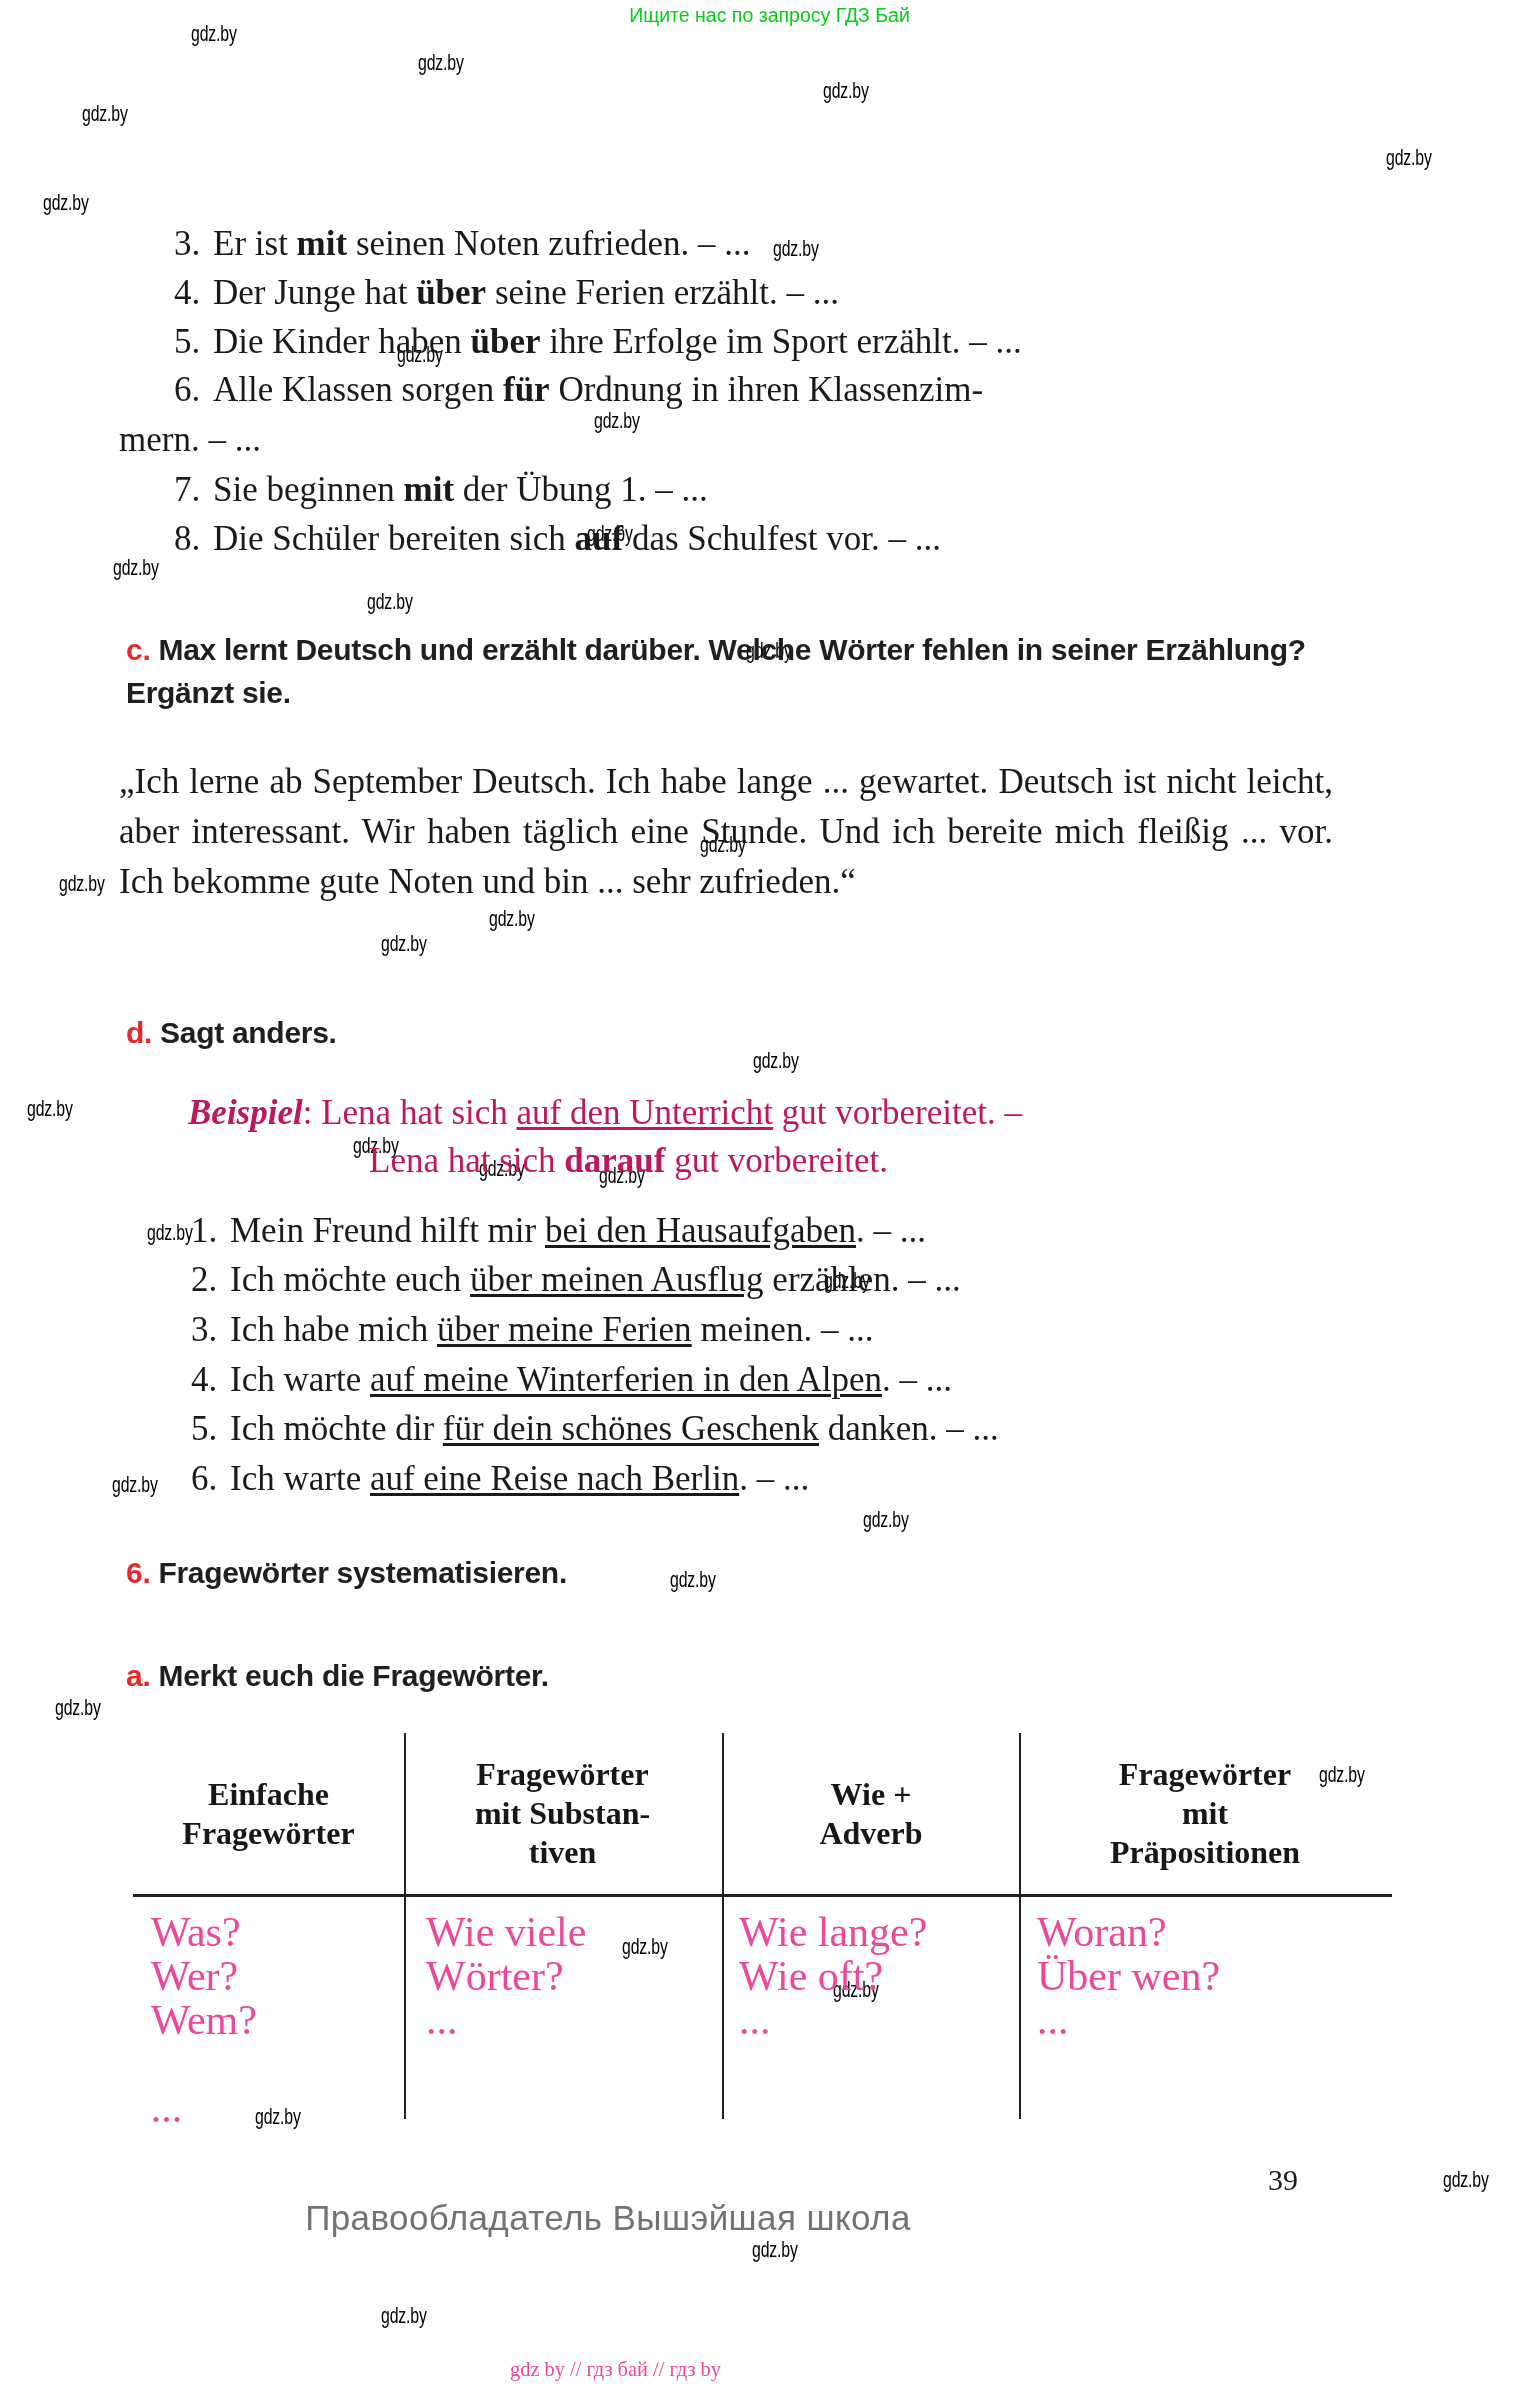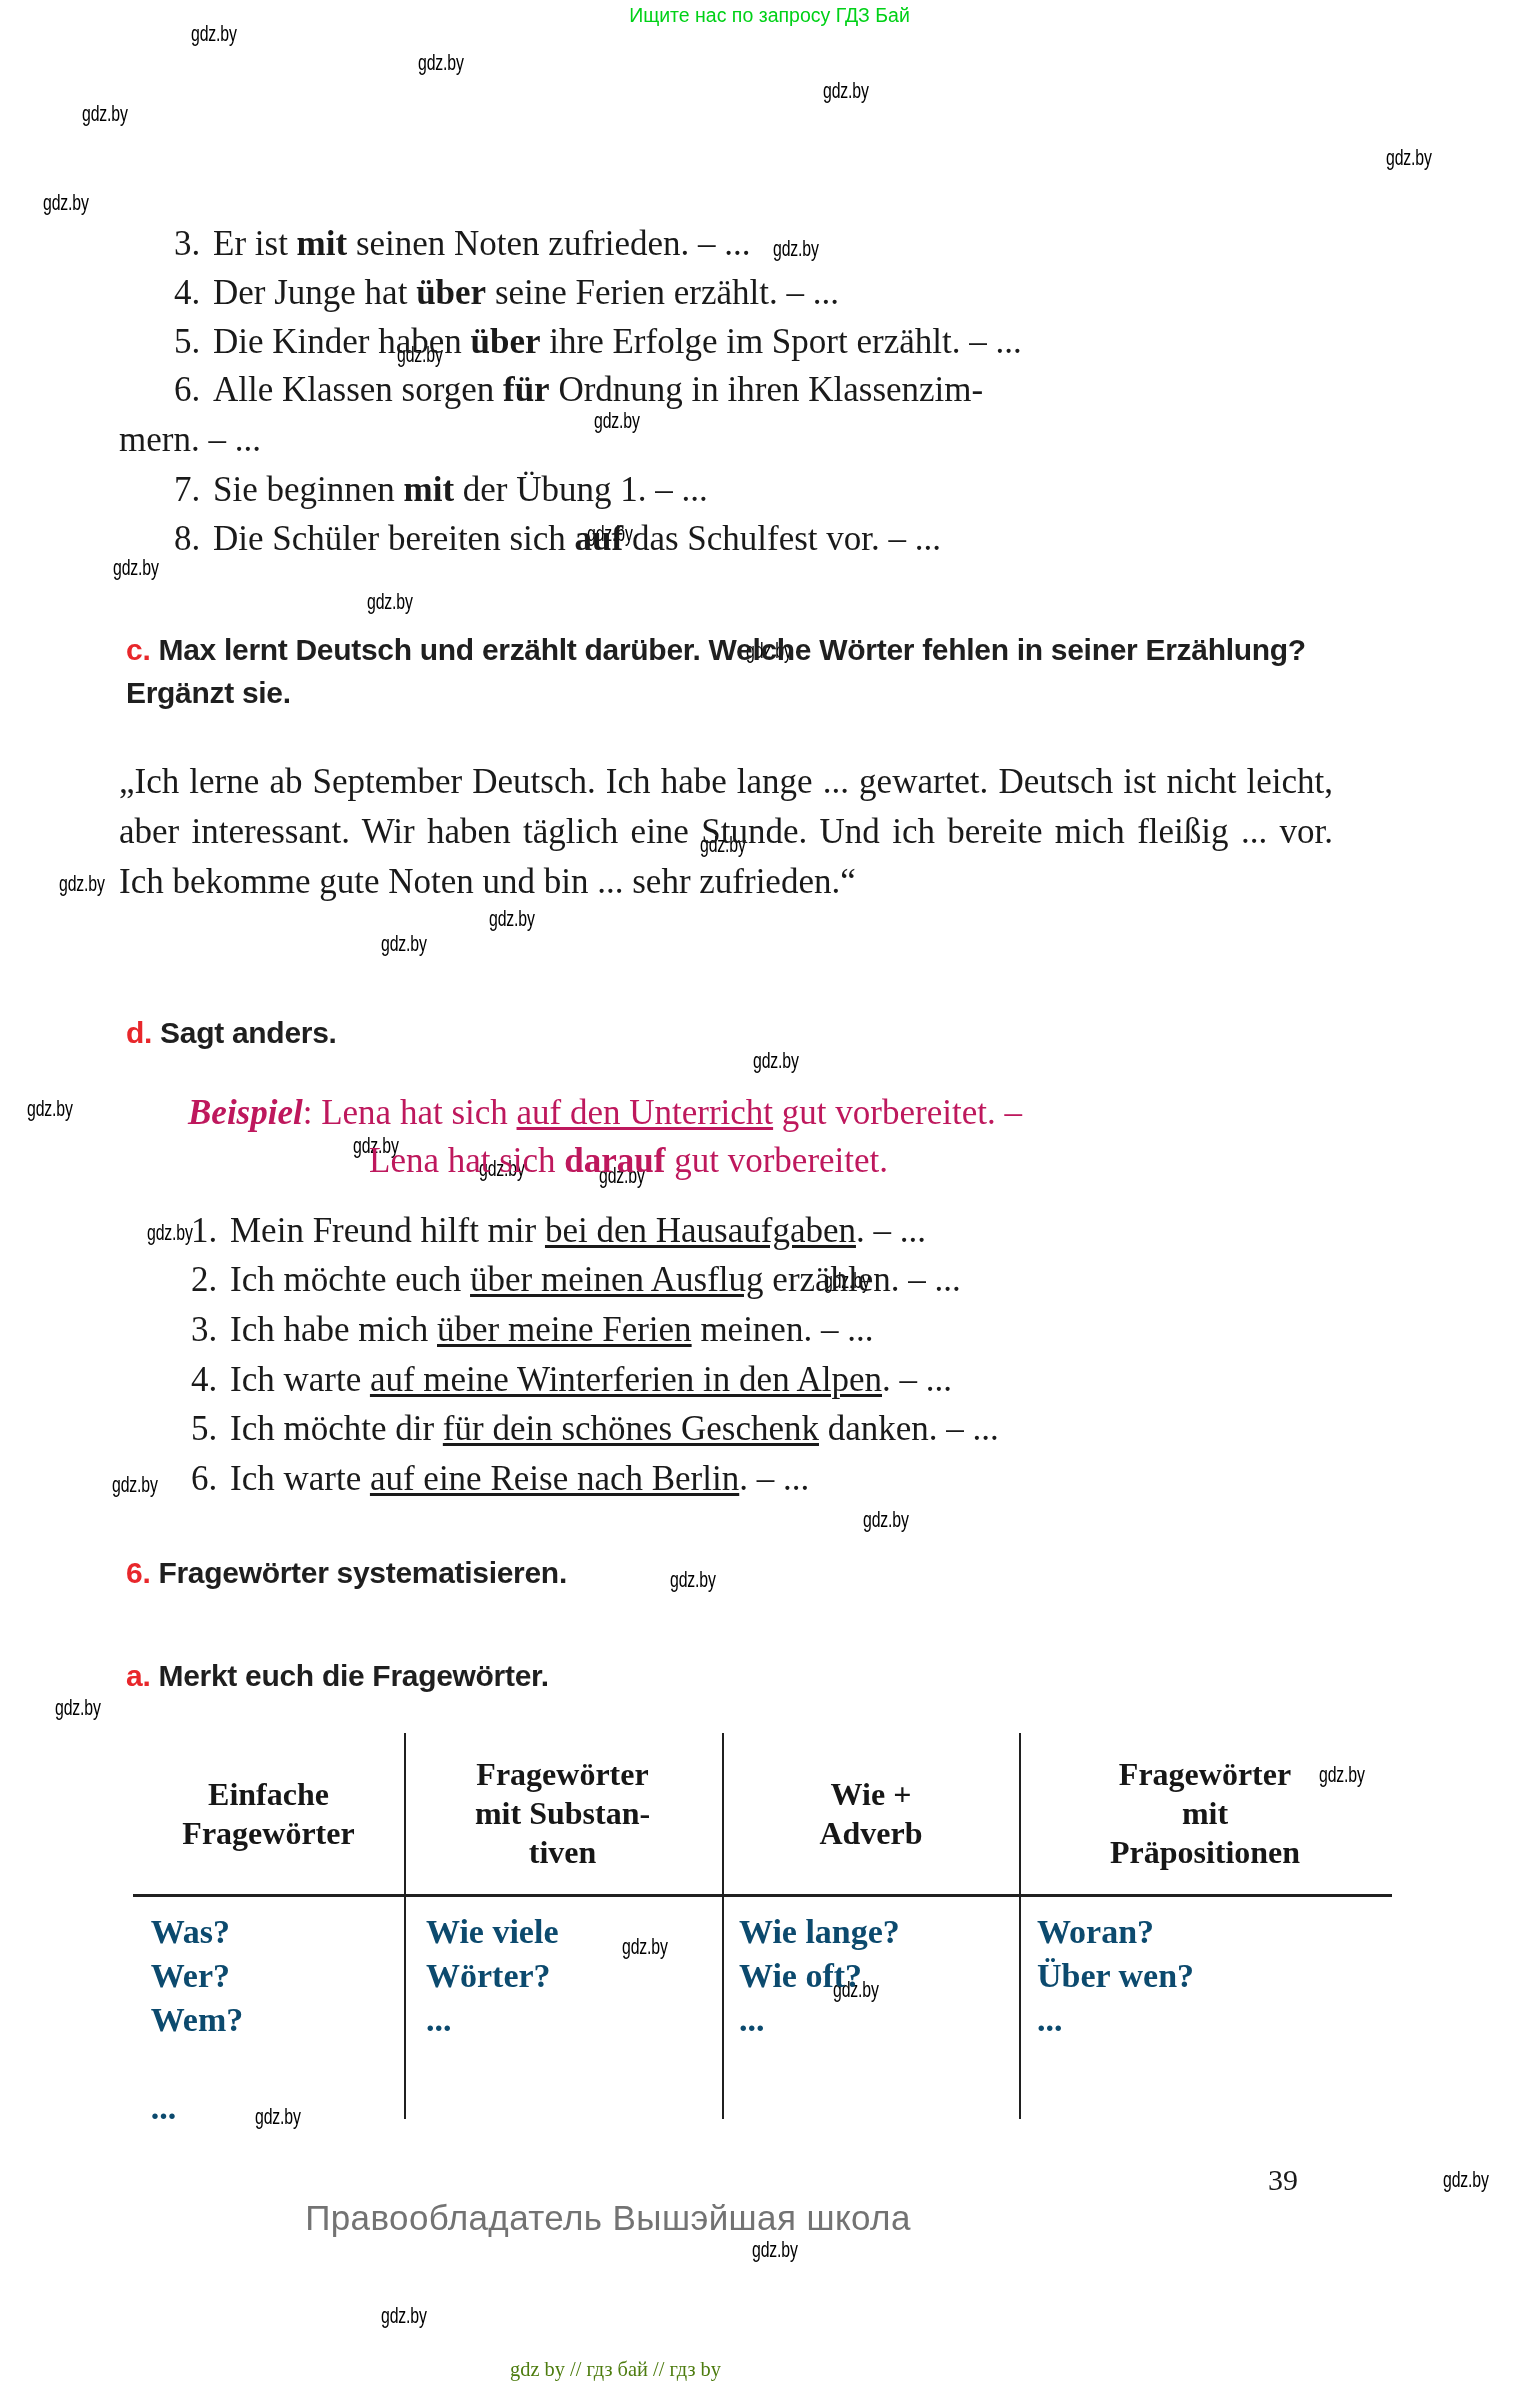--- a/index.html
+++ b/index.html
@@ -52,21 +52,21 @@
     letter-spacing: 0.4px;
   }
   .wm-bottom {
     position: absolute;
     top: 2358px;
     left: 0;
     width: 1231px;
     text-align: center;
     font-family: "Liberation Serif", serif;
     font-size: 20.4px;
-    color: #4d7c0f;
+    color: #ec4899;
     white-space: nowrap;
   }
 
   
   .line {
     position: absolute;
     white-space: nowrap;
     font-family: "Liberation Serif", serif;
     font-size: 35px;
     line-height: 1;
@@ -152,24 +152,23 @@
     font-weight: bold;
     font-size: 32px;
     line-height: 39px;
     text-align: center;
     color: #171717;
   }
   #fw-table .cell {
     position: absolute;
     top: 177px;
     font-family: "Liberation Serif", serif;
-    font-size: 34px;
+    font-size: 42px;
     line-height: 44px;
-    color: #0c4a6e;
-    font-weight: bold;
+    color: #ec4899;
   }
   #fw-table .cell .dots { display: block; }
   .gap { display: block; height: 44px; }
 
   
   #page-number {
     position: absolute;
     top: 2163px;
     left: 1268px;
     font-family: "Liberation Serif", serif;

